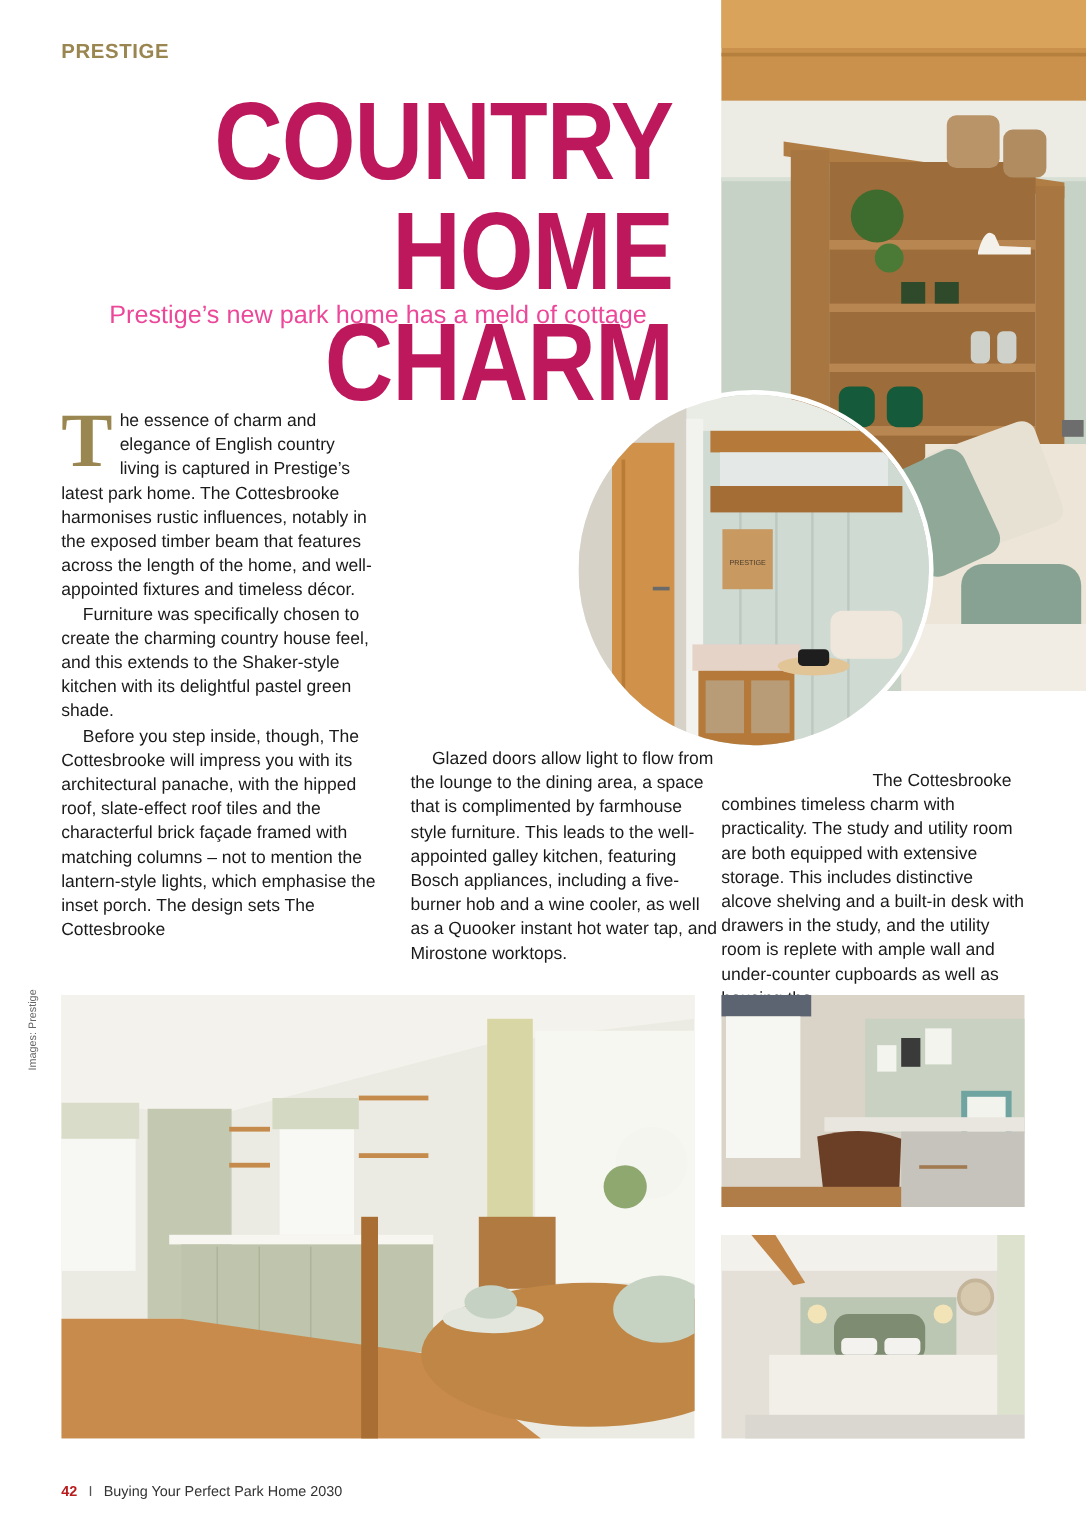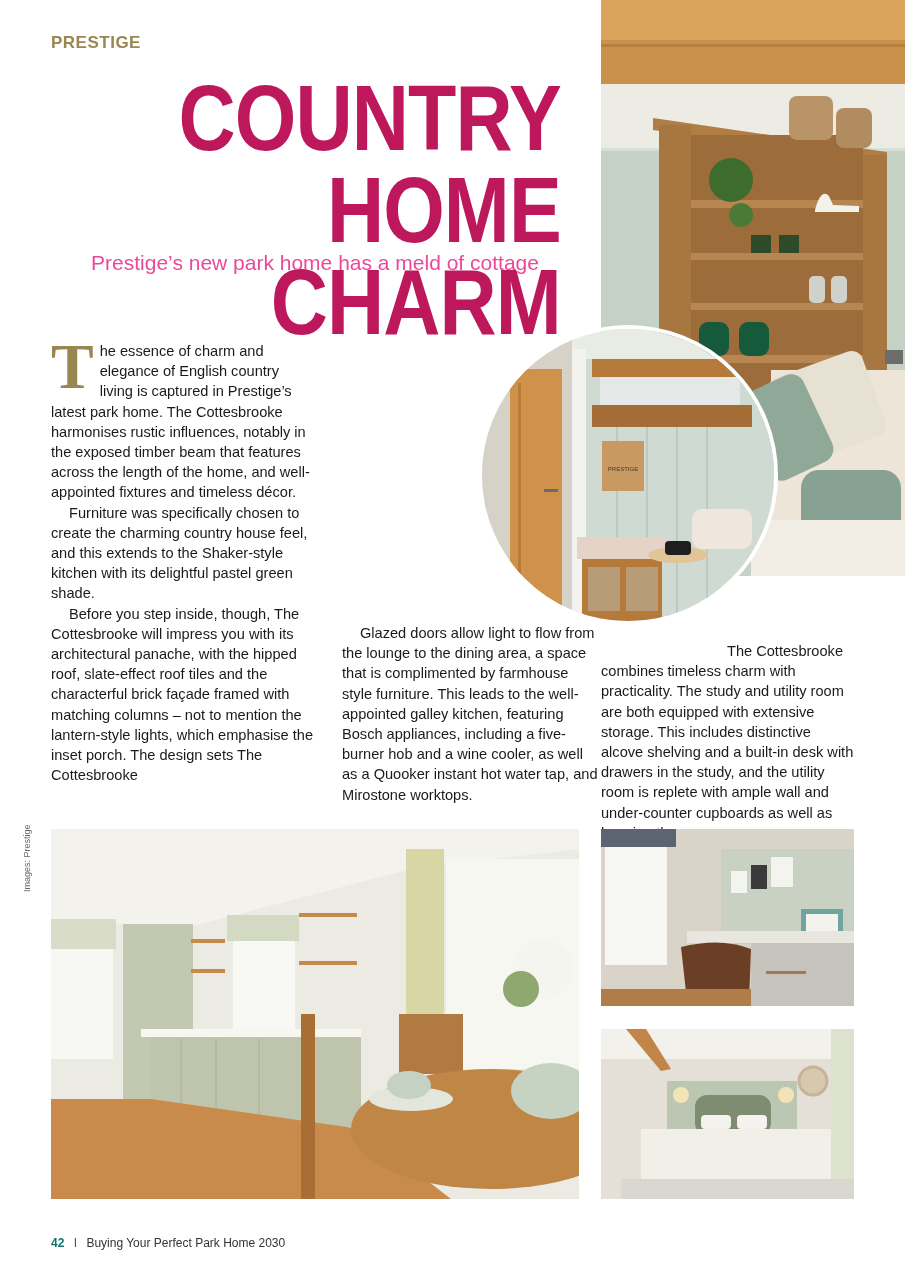--- a/index.html
+++ b/index.html
@@ -11,21 +11,21 @@
   .headline .l2{display:block;font-size:92px;transform:scaleX(0.86);transform-origin:center;letter-spacing:-1px;margin-top:0px;}
   .standfirst{left:55px;width:520px;top:247px;text-align:center;font-size:21px;line-height:32px;color:#ec4899;}
   .body-text{font-size:14.6px;line-height:20.2px;color:#1a1a1a;}
   .col p{margin:0;}
   .indent{text-indent:18px;}
   .dropcap{float:left;font-size:64px;line-height:48px;height:48px;margin:2px 6px 0 0;color:#9a8650;font-weight:bold;font-family:"Liberation Serif",serif;}
   .photo{overflow:hidden;}
   .credit{left:22px;top:832px;width:14px;height:60px;}
   .credit span{position:absolute;left:0;top:60px;transform:rotate(-90deg);transform-origin:0 0;font-size:9px;color:#666;white-space:nowrap;}
   .footer{left:51px;top:1236px;font-size:12px;color:#333;}
-  .footer b{color:#0f766e;}
+  .footer b{color:#b91c1c;}
 </style>
 </head>
 <body>
 
 <div class="abs section-label">PRESTIGE</div>
 
 <div class="abs headline" style="top:72px;">
   <span class="l1">COUNTRY</span>
   <span class="l2">HOME CHARM</span>
 </div>

